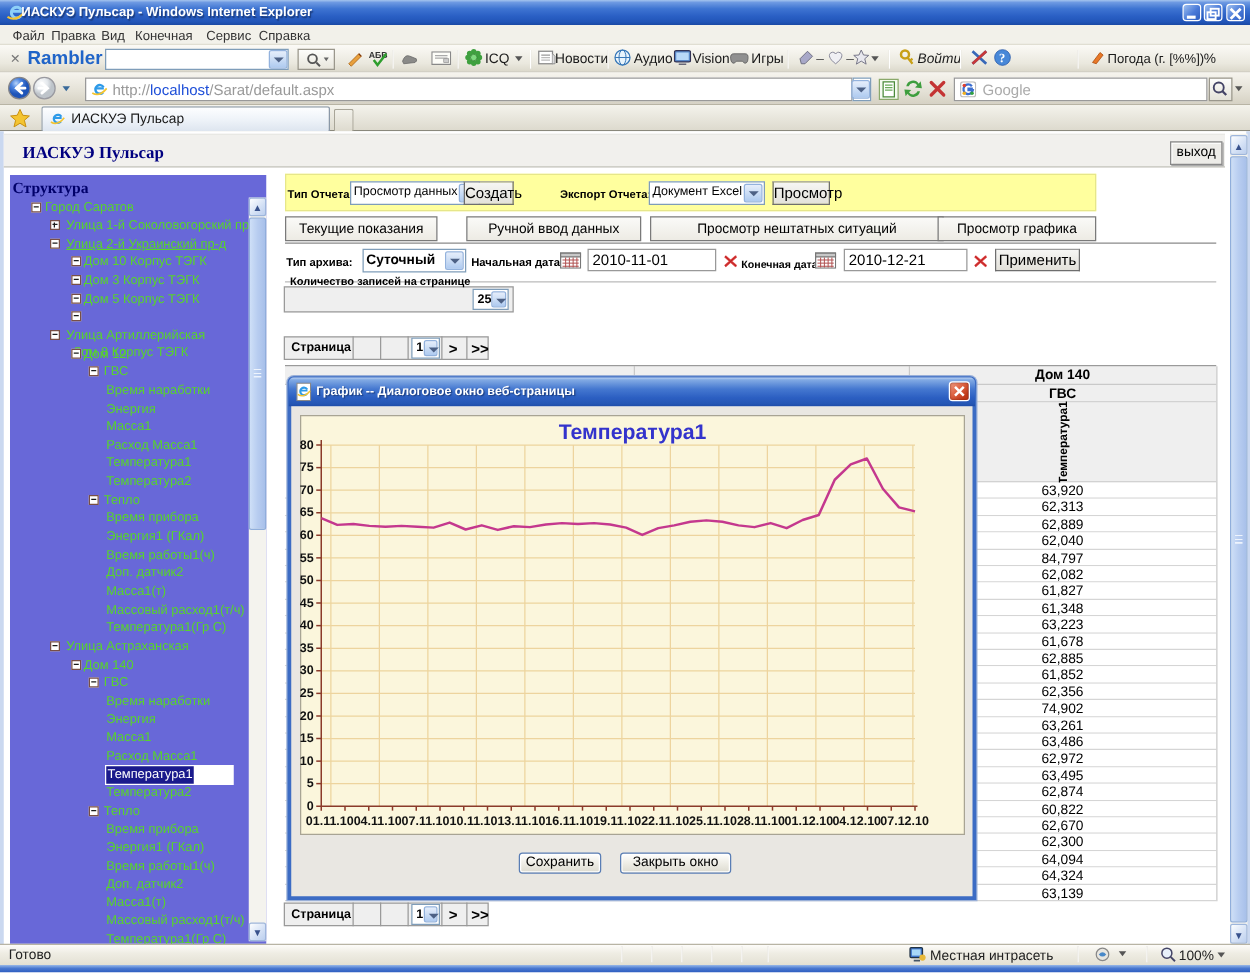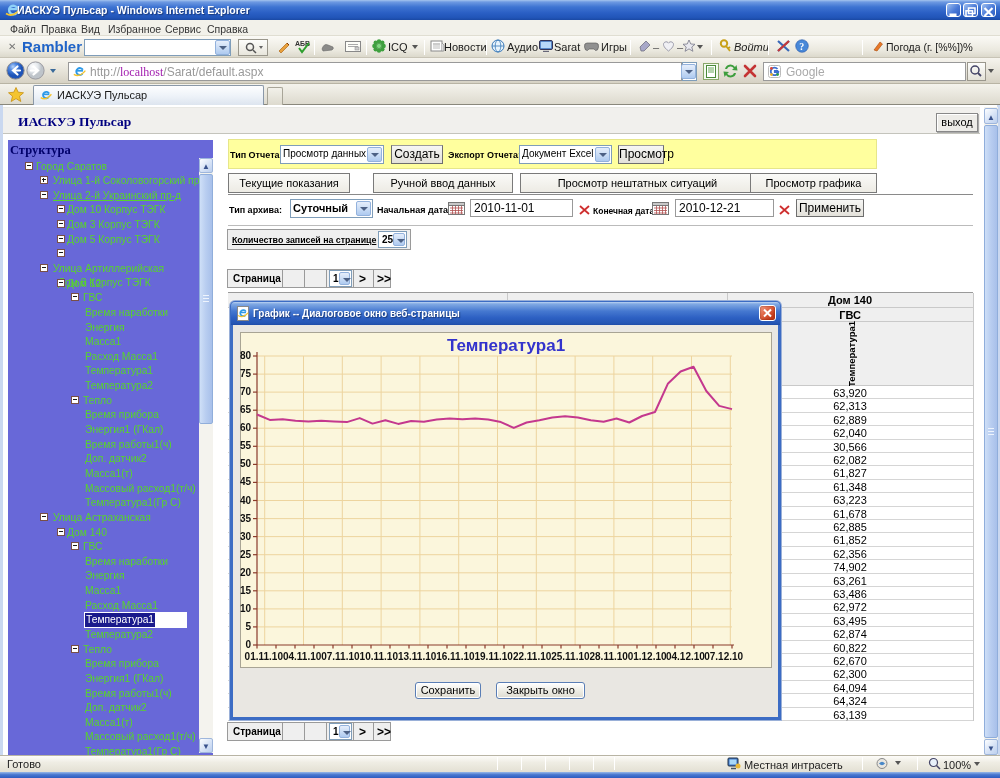--- a/index.html
+++ b/index.html
@@ -52,21 +52,21 @@
       <rect x="2" y="4.8" width="6.5" height="5.5" fill="none" stroke="#fff" stroke-width="1.5"></rect>
     </svg></div>
 <div class="wbtn" style="left:981px;background:linear-gradient(135deg,#9FC0F0,#4A7AD8 55%,#2E5EC0);"><svg width="13" height="12">
       <path d="M2.5 2 L10.5 10 M10.5 2 L2.5 10" stroke="#fff" stroke-width="2.2"></path>
     </svg></div>
 
 <div class="abs" style="left:0;top:20px;width:1000px;height:16px;background:#F2F1EA;border-bottom:1px solid #E0DED2;"></div>
 <div class="abs" style="left:10px;top:23px;font-size:10.5px;color:#333;">Файл</div>
 <div class="abs" style="left:41px;top:23px;font-size:10.5px;color:#333;">Правка</div>
 <div class="abs" style="left:81px;top:23px;font-size:10.5px;color:#333;">Вид</div>
-<div class="abs" style="left:108px;top:23px;font-size:10.5px;color:#333;">Избранное</div>
+<div class="abs" style="left:108px;top:23px;font-size:10.5px;color:#333;">Конечная</div>
 <div class="abs" style="left:165px;top:23px;font-size:10.5px;color:#333;">Сервис</div>
 <div class="abs" style="left:207px;top:23px;font-size:10.5px;color:#333;">Справка</div>
 
 <div class="abs" style="left:0;top:36px;width:1000px;height:22px;background:linear-gradient(180deg,#FBFAF6,#EAE8DE 70%,#DCD9CC);border-bottom:1px solid #C8C4B6;"></div>
 <div class="abs" style="left:8px;top:41px;font-size:10px;color:#777;">✕</div>
 <div class="abs b" style="left:22px;top:38px;font-size:15px;color:#2064C8;letter-spacing:0px;">Rambler</div>
 <div class="abs" style="left:84px;top:39px;width:147px;height:17px;background:#fff;border:1px solid #7F9DB9;"></div>
 <div class="sarr" style="left:215px;top:40px;bottom:auto;height:15px;"></div>
 <div class="gbtn" style="left:238px;top:39px;width:30px;height:17px;border-color:#9a978c;background:linear-gradient(180deg,#FDFDFB,#E8E6DC);">
  <svg width="22" height="13" style="margin-top:1px">
@@ -125,21 +125,21 @@
     <circle cx="7" cy="7" r="6" fill="#E8F4FC" stroke="#3878B8" stroke-width="1"></circle>
     <ellipse cx="7" cy="7" rx="2.8" ry="6" fill="none" stroke="#3878B8" stroke-width="0.8"></ellipse>
     <line x1="1" y1="7" x2="13" y2="7" stroke="#3878B8" stroke-width="0.8"></line>
   </svg>
 <div class="ticon" style="left:507px;">Аудио</div>
 <svg class="abs" style="left:539px;top:40px" width="14" height="12">
     <rect x="0.5" y="0.5" width="13" height="9" rx="1.5" fill="#5888C8" stroke="#335"></rect>
     <rect x="2" y="2" width="10" height="6" fill="#B8D8F8"></rect>
     <line x1="4" y1="11.5" x2="10" y2="11.5" stroke="#667" stroke-width="1.4"></line>
   </svg>
-<div class="ticon" style="left:554px;">Sarat</div>
+<div class="ticon" style="left:554px;">Vision</div>
 <svg class="abs" style="left:584px;top:41px" width="15" height="11">
     <path d="M3 2 h9 q3 0 2.5 4 q-0.5 4 -3 3.5 l-1.5 -1.5 h-5 l-1.5 1.5 q-2.5 0.5 -3 -3.5 q-0.5 -4 2.5 -4z" fill="#909090" stroke="#555" stroke-width="0.6"></path>
   </svg>
 <div class="ticon" style="left:601px;">Игры</div>
 <div class="toolsep" style="left:630px;"></div>
 <svg class="abs" style="left:638px;top:39px" width="14" height="13">
     <path d="M2 8 L8 2 L12 6 L6 12 L3 12 Z" fill="#A8A8C8" stroke="#667" stroke-width="0.7"></path>
   </svg>
 <div class="abs" style="left:653px;top:41px;font-size:11px;color:#555;">–</div>
 <svg class="abs" style="left:662px;top:40px" width="13" height="12">
@@ -194,21 +194,21 @@
  <circle cx="9.5" cy="9.5" r="8.6" fill="url(#gg1)" stroke="#9a9aa0" stroke-width="1"></circle>
  <path d="M7.5 5.5 L12 9.5 L7.5 13.5 M5 9.5 L12 9.5" stroke="#fff" stroke-width="2.2" fill="none" stroke-linecap="round"></path>
 </svg>
 <div class="abs" style="left:50px;top:69px;border:3.5px solid transparent;border-top:4.5px solid #3A6A9A;"></div>
 <div class="abs" style="left:68px;top:62px;width:614px;height:19px;background:#fff;border:1px solid #999;"></div>
 <svg class="abs" style="left:73px;top:65px" width="13" height="13" viewBox="0 0 16 16">
     <path d="M12.1 5.9 A4.3 4.3 0 1 0 11.6 10.9" stroke="#2E9AE8" stroke-width="2.4" fill="none"></path>
     <path d="M3.6 7.1 L12.4 7.1" stroke="#2E9AE8" stroke-width="2.2"></path>
     <path d="M1 11.5 Q8 16 15.2 7" fill="none" stroke="#F4C430" stroke-width="1.7"></path>
   </svg>
-<div class="abs" style="left:90px;top:65px;font-size:12px;color:#999;">http://<span style="color:#a21caf;font-family:Liberation Serif, serif;">localhost</span>/Sarat/default.aspx</div>
+<div class="abs" style="left:90px;top:65px;font-size:12px;color:#999;">http://<span style="color:#1d4ed8;">localhost</span>/Sarat/default.aspx</div>
 <div class="sel" style="left:682px;top:62px;width:15px;height:19px;">
     <div class="sarr" style="right:0;"></div>
   </div>
 <div class="abs" style="left:703px;top:63px;width:16px;height:17px;border:1px solid #8aa86a;background:#F4FAF0;"><svg width="14" height="15">
       <rect x="2.5" y="1.5" width="9" height="12" fill="#fff" stroke="#4a8a3a"></rect>
       <line x1="4" y1="4" x2="10" y2="4" stroke="#6aaa5a"></line>
       <line x1="4" y1="6" x2="10" y2="6" stroke="#6aaa5a"></line>
       <line x1="4" y1="8" x2="10" y2="8" stroke="#6aaa5a"></line>
     </svg></div>
 <svg class="abs" style="left:722px;top:62px" width="17" height="18">
@@ -353,21 +353,21 @@
 <div class="sb-btn" style="left:199px;top:738px;width:14px;height:15px;">
     <div class="arrgl" style="top:3px;">▼</div>
   </div>
 
 <div class="abs" style="left:228px;top:139px;width:649px;height:30px;background:#FFFF9E;border:1px solid #E6E68A;"></div>
 <div class="abs b" style="left:230px;top:150px;font-size:9px;color:#000;">Тип Отчета:</div>
 <div class="sel" style="left:280px;top:145px;width:104px;height:19px;">
     <span class="t">Просмотр данных</span>
     <div class="sarr"></div>
   </div>
-<div class="gbtn" style="left:391px;top:145px;width:52px;height:19px;line-height:17px;">Создать</div>
+<div class="gbtn" style="left:371px;top:145px;width:40px;height:19px;line-height:17px;">Создать</div>
 <div class="abs b" style="left:448px;top:150px;font-size:9px;color:#000;">Экспорт Отчета:</div>
 <div class="sel" style="left:519px;top:145px;width:93px;height:19px;">
     <span class="t">Документ Excel</span>
     <div class="sarr"></div>
   </div>
 <div class="gbtn" style="left:618px;top:145px;width:46px;height:19px;line-height:17px;">Просмотр</div>
 
 <div class="gbtn" style="left:228px;top:173px;width:122px;height:20px;line-height:18px;font-size:11px;background:linear-gradient(180deg,#FAFAF8,#EDEBE4);border-color:#7a7a7a;">Текущие показания</div>
 <div class="gbtn" style="left:373px;top:173px;width:140px;height:20px;line-height:18px;font-size:11px;background:linear-gradient(180deg,#FAFAF8,#EDEBE4);border-color:#7a7a7a;">Ручной ввод данных</div>
 <div class="gbtn" style="left:520px;top:173px;width:235px;height:20px;line-height:18px;font-size:11px;background:linear-gradient(180deg,#FAFAF8,#EDEBE4);border-color:#7a7a7a;">Просмотр нештатных ситуаций</div>
@@ -414,21 +414,21 @@
     </svg></div>
 <div class="abs" style="left:675px;top:199px;width:99px;height:18px;background:#fff;border:1px solid #999;font-size:12px;"><span style="position:relative;left:3px;top:1px;">2010-12-21</span></div>
 <div class="abs" style="left:778px;top:202px;"><svg width="13" height="12">
       <path d="M2 2 L11 10 M11 2 L2 10" stroke="#E04040" stroke-width="2"></path>
       <path d="M2 2 L11 10 M11 2 L2 10" stroke="#B02020" stroke-width="0.7"></path>
     </svg></div>
 <div class="gbtn" style="left:796px;top:199px;width:68px;height:18px;line-height:16px;">Применить</div>
 <div class="abs" style="left:228px;top:225px;width:745px;height:1px;background:#BBB;"></div>
 
 <div class="abs" style="left:227px;top:229px;width:184px;height:21px;background:#EFEFEF;border:1px solid #9a9a9a;"></div>
-<div class="abs b" style="left:232px;top:235px;font-size:8.8px;color:#000;text-decoration:underline;">Количество записей на странице</div>
+<div class="abs b" style="left:232px;top:220px;font-size:8.8px;color:#000;">Количество записей на странице</div>
 <div class="sel" style="left:378px;top:231px;width:29px;height:17px;">
     <span class="t b" style="font-size:10px;left:3px;">25</span>
     <div class="sarr" style="width:12px;"></div>
   </div>
 
 <div class="abs" style="left:227px;top:269px;width:164px;height:19px;background:#EFEFEF;border:1px solid #9a9a9a;"></div>
 <div class="abs" style="left:282px;top:269px;width:1px;height:19px;background:#9a9a9a;"></div>
 <div class="abs" style="left:304px;top:269px;width:1px;height:19px;background:#9a9a9a;"></div>
 <div class="abs" style="left:326px;top:269px;width:1px;height:19px;background:#9a9a9a;"></div>
 <div class="abs" style="left:353px;top:269px;width:1px;height:19px;background:#9a9a9a;"></div>
@@ -472,21 +472,21 @@
 <div class="trow" style="top:399px;height:14px;">
     <span>62,313</span>
   </div>
 <div class="trow" style="top:413px;height:13px;">
     <span>62,889</span>
   </div>
 <div class="trow" style="top:426px;height:14px;">
     <span>62,040</span>
   </div>
 <div class="trow" style="top:440px;height:13px;">
-    <span>30,566</span>
+    <span>84,797</span>
   </div>
 <div class="trow" style="top:453px;height:13px;">
     <span>62,082</span>
   </div>
 <div class="trow" style="top:466px;height:14px;">
     <span>61,827</span>
   </div>
 <div class="trow" style="top:480px;height:13px;">
     <span>61,348</span>
   </div>

